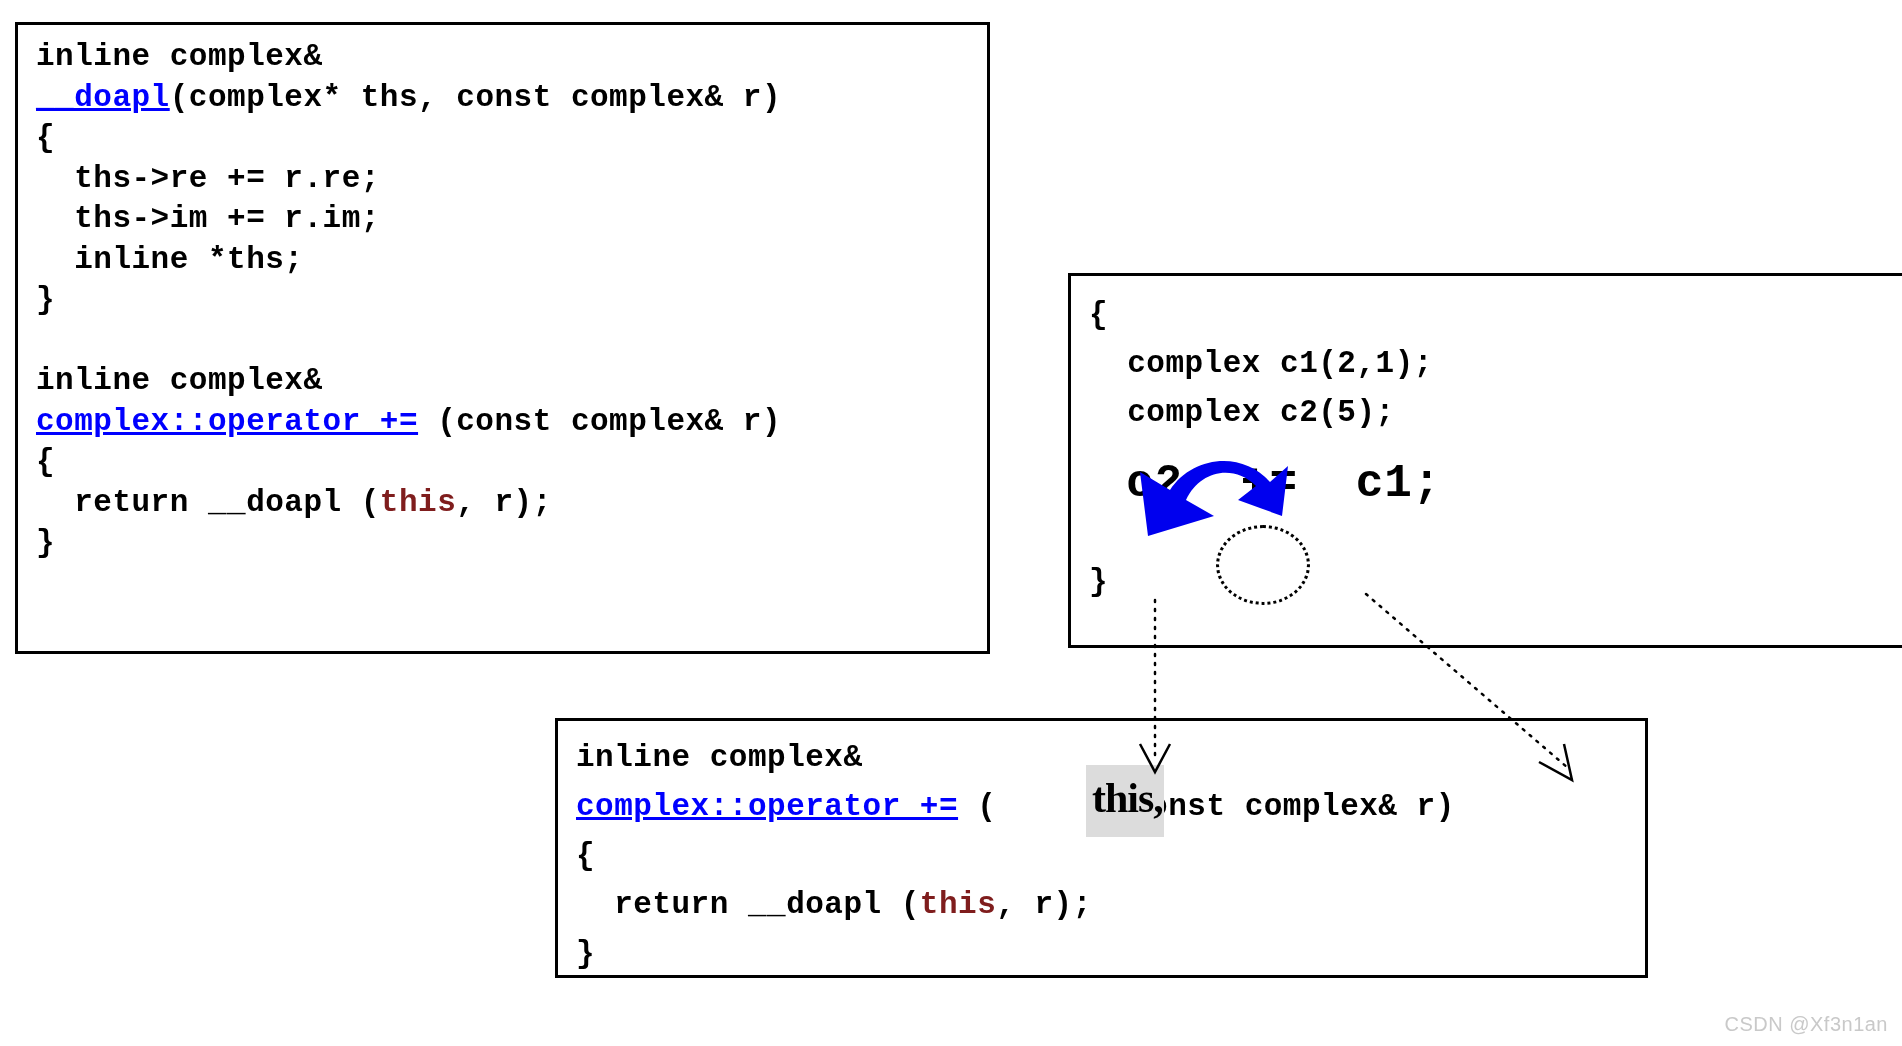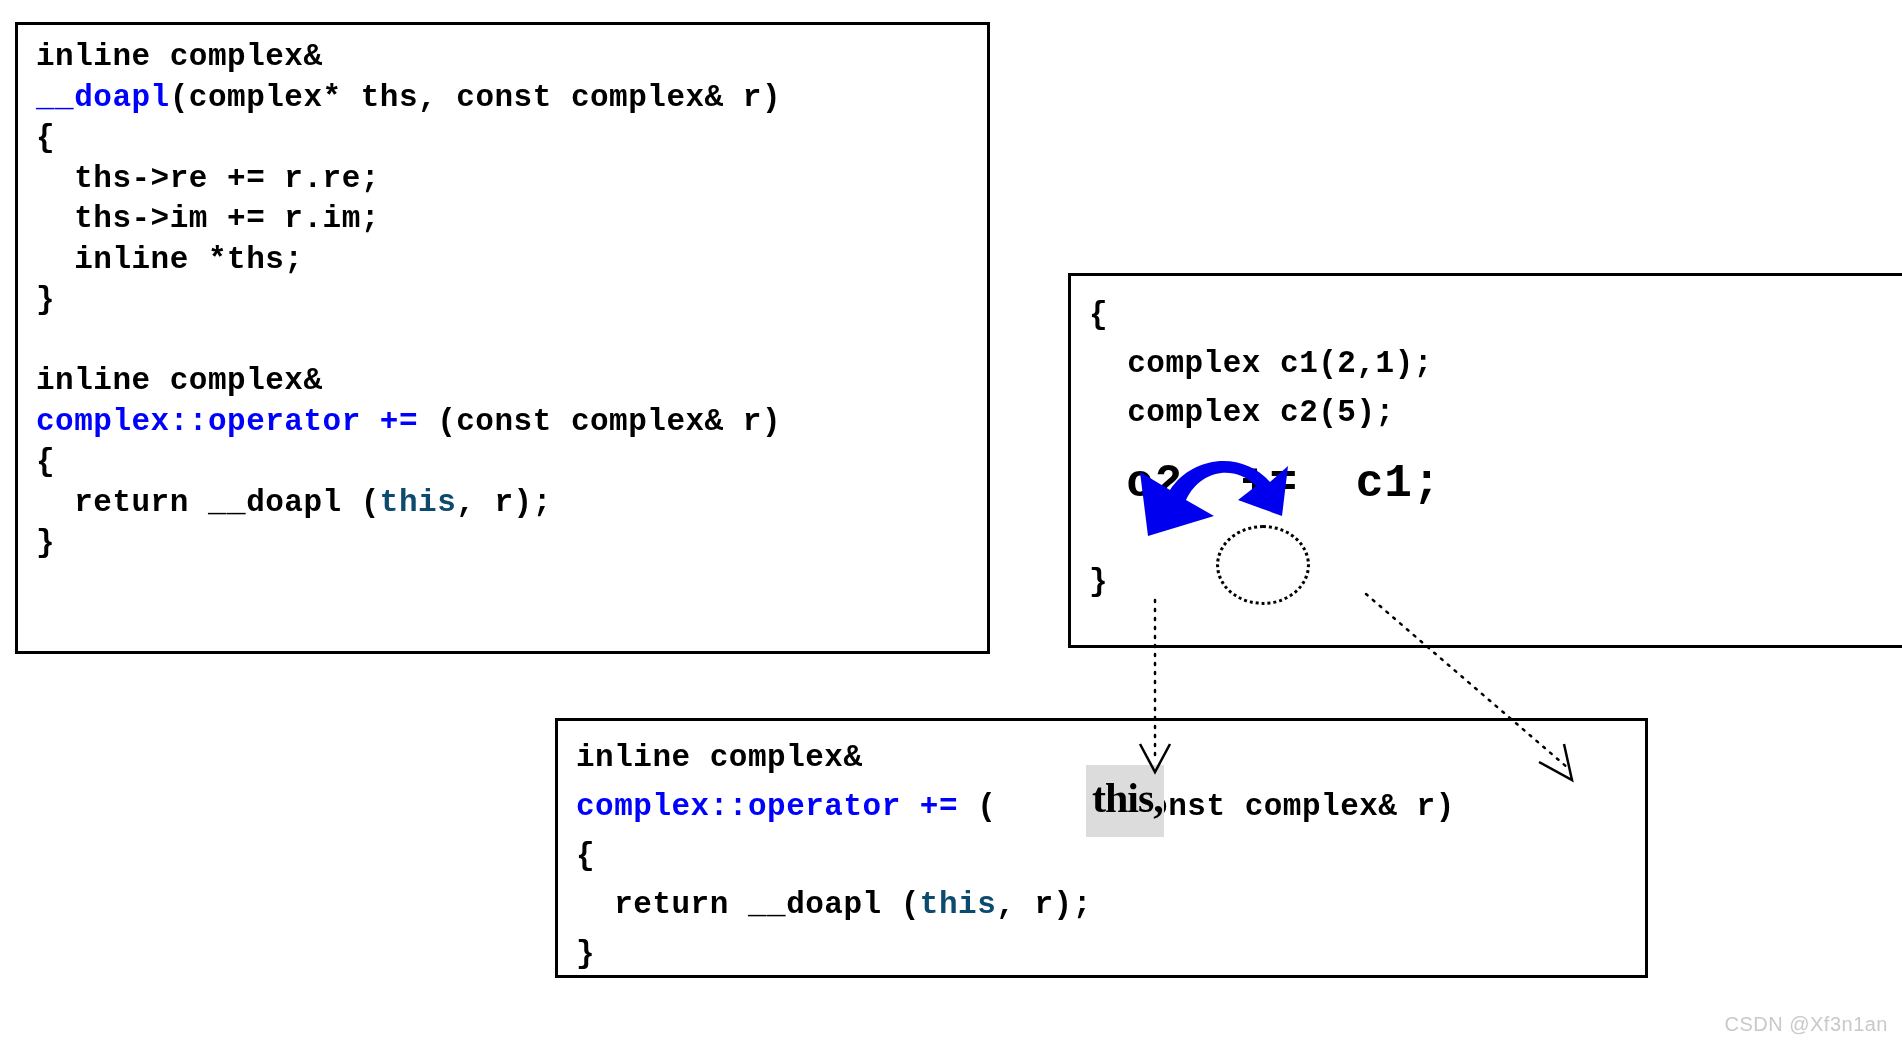--- a/index.html
+++ b/index.html
@@ -123,22 +123,22 @@
     left: 1092px;
     top: 774px;
     font-family: Liberation Serif, serif;
     font-weight: bold;
     font-size: 42px;
     color: #000;
     letter-spacing: -1px;
     white-space: pre;
   }
 
-  .blue { color: #0000ff; }
-  .pink { color: #0c4a6e; text-align: center; }
+  .blue { color: #0000ff; text-decoration: underline; }
+  .pink { color: #7f1d1d; text-align: center; }
 
   
   #connectors {
     position: absolute;
     left: 0; top: 0;
     width: 1902px;
     height: 1046px;
     pointer-events: none;
   }
 

